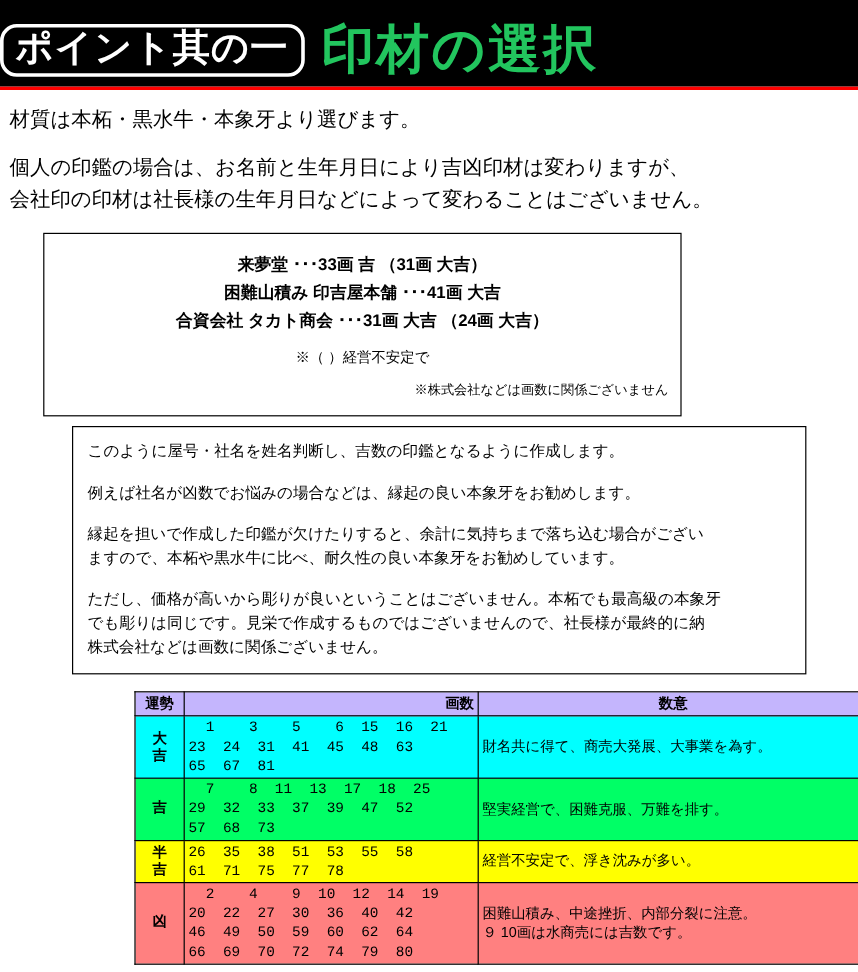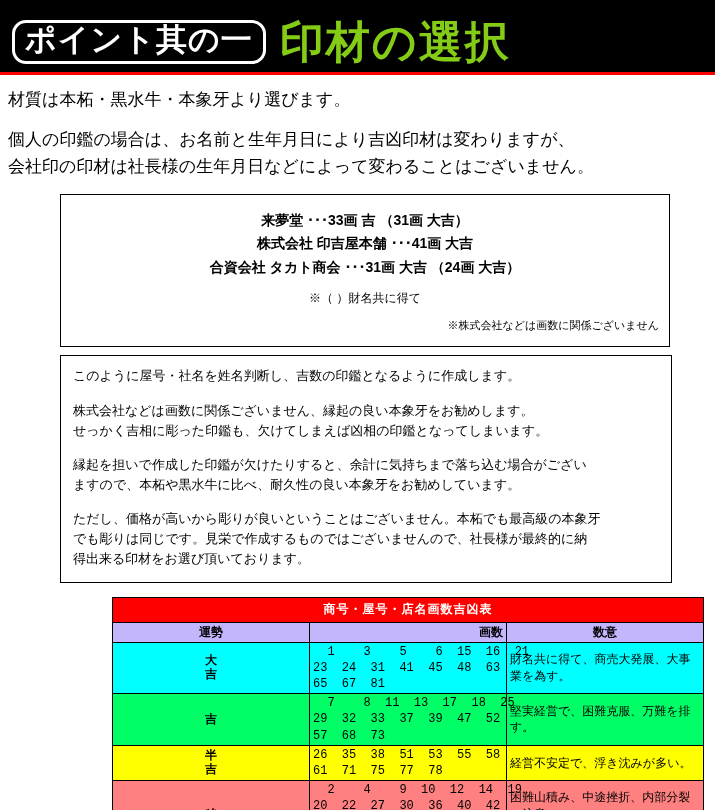--- a/index.html
+++ b/index.html
@@ -21,38 +21,38 @@
     position: relative;
     width: 715px;
     height: 72px;
     background: #000000;
     overflow: hidden;
   }
   .banner-inner {
     display: flex;
     align-items: center;
     height: 84px;
-    padding-left: 12px;
+    padding-left: 0;
     box-sizing: border-box;
   }
   .banner-badge {
     font-size: 31px;
     font-weight: bold;
     color: #ffffff;
     letter-spacing: 1px;
     padding: 1px 10px 4px 10px;
     border: 3px solid #ffffff;
     border-radius: 14px;
     line-height: 1.05;
     white-space: nowrap;
   }
   .banner-title {
     font-size: 44px;
     font-weight: bold;
-    color: #84cc16;
+    color: #22c55e;
     margin-left: 14px;
     line-height: 1;
     white-space: nowrap;
     letter-spacing: 2px;
   }
   .banner-rule {
     width: 715px;
     height: 3px;
     background: #ff0000;
   }
@@ -70,22 +70,22 @@
     margin-bottom: 2px;
   }
 
   
   .box {
     border: 1px solid #000000;
     margin: 6px auto 0 auto;
     box-sizing: border-box;
   }
   .box1 {
-    width: 610px;
-    margin-left: 60px;
+    width: 532px;
+    margin-left: 36px;
     padding: 14px 10px 12px 10px;
   }
   .box1 .line {
     text-align: center;
     font-size: 14px;
     font-weight: bold;
     line-height: 1.7;
     white-space: nowrap;
   }
   .box1 .note {
@@ -191,51 +191,47 @@
 <div class="banner-rule"></div>
 
 <div class="intro">
   <p>材質は本柘・黒水牛・本象牙より選びます。</p>
   <p class="tight">個人の印鑑の場合は、お名前と生年月日により吉凶印材は変わりますが、</p>
   <p>会社印の印材は社長様の生年月日などによって変わることはございません。</p>
 </div>
 
 <div class="box box1">
   <div class="line">来夢堂 ･･･33画 吉 （31画 大吉）</div>
-  <div class="line">株式会社 印吉屋本舗 ･･･41画 大吉</div>
+  <div class="line">困難山積み 印吉屋本舗 ･･･41画 大吉</div>
   <div class="line">合資会社 タカト商会 ･･･31画 大吉 （24画 大吉）</div>
-  <div class="note">※（ ）財名共に得て</div>
+  <div class="note">※（ ）経営不安定で</div>
   <div class="note2">
     <div>※株式会社などは画数に関係ございません</div>
   </div>
 </div>
 
 <div class="box box2">
   <p>このように屋号・社名を姓名判断し、吉数の印鑑となるように作成します。</p>
   <p>
-    <span>株式会社などは画数に関係ございません、縁起の良い本象牙をお勧めします。</span><br>
-    <span>せっかく吉相に彫った印鑑も、欠けてしまえば凶相の印鑑となってしまいます。</span>
+    <span>例えば社名が凶数でお悩みの場合などは、縁起の良い本象牙をお勧めします。</span><br>
   </p>
   <p>
     <span>縁起を担いで作成した印鑑が欠けたりすると、余計に気持ちまで落ち込む場合がござい</span><br>
     <span>ますので、本柘や黒水牛に比べ、耐久性の良い本象牙をお勧めしています。</span>
   </p>
   <p>
     <span>ただし、価格が高いから彫りが良いということはございません。本柘でも最高級の本象牙</span><br>
     <span>でも彫りは同じです。見栄で作成するものではございませんので、社長様が最終的に納</span><br>
-    <span>得出来る印材をお選び頂いております。</span>
+    <span>株式会社などは画数に関係ございません。</span>
   </p>
 </div>
 
 <div class="table-wrap">
   <table class="fortune">
     <tbody>
-        <tr>
-      <td class="t-title" colspan="3">商号・屋号・店名画数吉凶表</td>
-    </tr>
     <tr>
       <td class="t-head col-luck">運勢</td>
       <td class="t-head col-num">画数</td>
       <td class="t-head col-mean">数意</td>
     </tr>
     <tr class="row-daikichi">
       <td class="luck-cell">大<br>吉</td>
       <td class="nums">  1    3    5    6  15  16  21
 23  24  31  41  45  48  63
 65  67  81</td>

